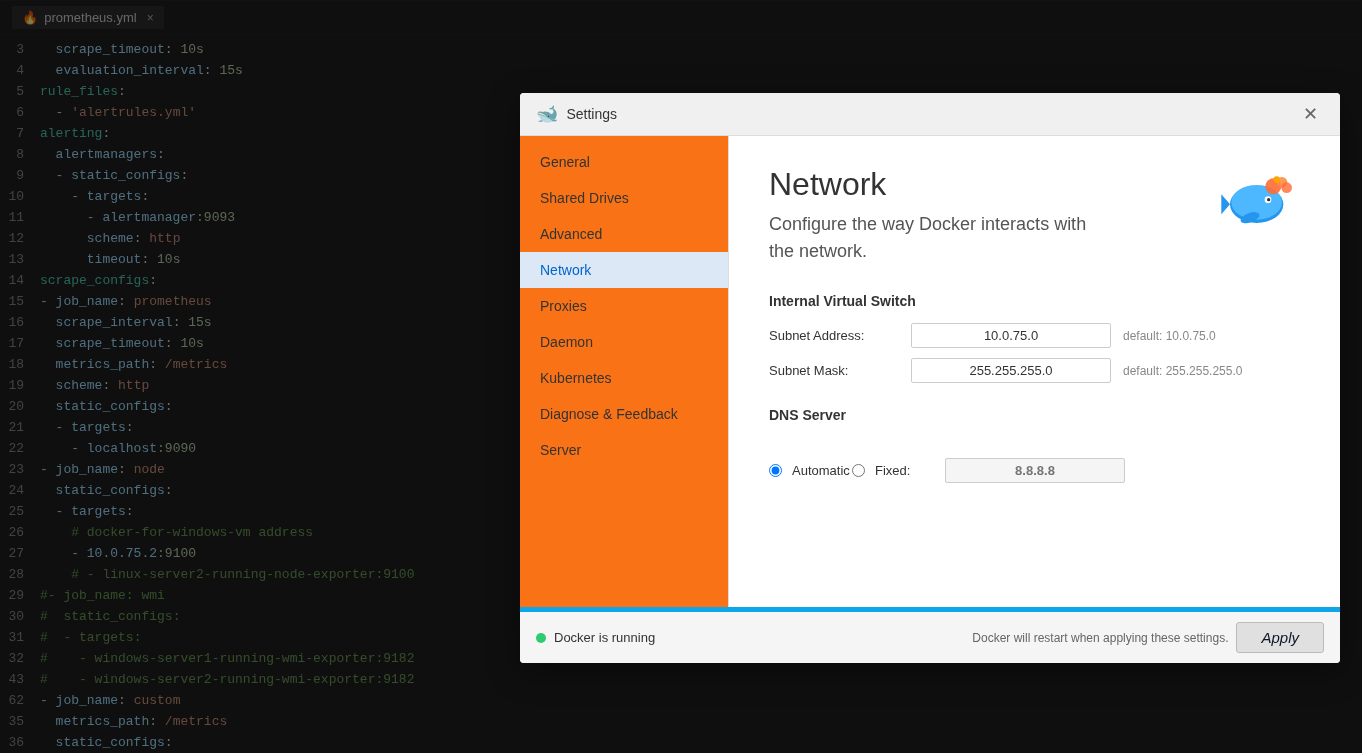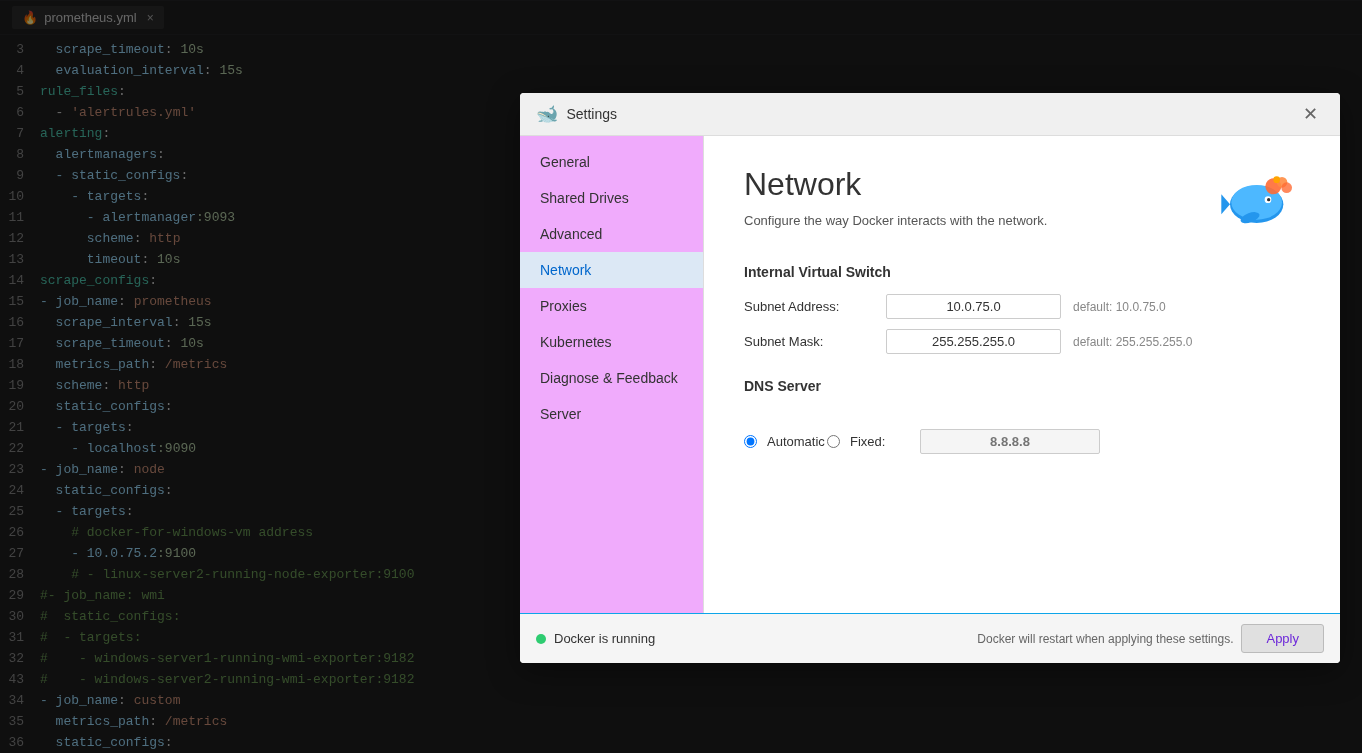--- a/index.html
+++ b/index.html
@@ -141,22 +141,22 @@
     }
 
     .modal-body {
       display: flex;
       flex: 1;
       overflow: hidden;
     }
 
     
     .settings-sidebar {
-      width: 184px;
-      background: #f0abfc;
+      width: 209px;
+      background: #f97316;
       border-right: 1px solid #ddd;
       padding: 8px 0;
     }
 
     .sidebar-item {
       padding: 10px 20px;
       font-size: 14px;
       color: #333;
       cursor: pointer;
       display: block;
@@ -185,21 +185,21 @@
     .content-title-group {}
 
     .content-title {
       font-size: 32px;
       font-weight: 300;
       color: #333;
       margin-bottom: 8px;
     }
 
     .content-subtitle {
-      font-size: 13px;
+      font-size: 18px;
       color: #555;
       max-width: 320px;
       line-height: 1.5;
     }
 
     .whale-logo {
       width: 80px;
       height: 70px;
       flex-shrink: 0;
     }
@@ -227,21 +227,21 @@
       font-size: 13px;
       color: #333;
       min-width: 130px;
     }
 
     .field-input {
       border: 1px solid #ccc;
       border-radius: 2px;
       padding: 4px 8px;
       font-size: 13px;
-      width: 175px;
+      width: 200px;
       text-align: center;
       color: #333;
       background: #fff;
     }
 
     .field-default {
       font-size: 12px;
       color: #888;
     }
 
@@ -276,21 +276,21 @@
       width: 180px;
       text-align: center;
       color: #aaa;
       background: #f5f5f5;
       font-weight: bold;
     }
 
     
     .modal-footer {
       background: #f5f5f5;
-      border-top: 1px solid #0ea5e9;
+      border-top: 5px solid #0ea5e9;
       padding: 10px 16px;
       display: flex;
       justify-content: space-between;
     }
 
     .docker-status {
       display: flex;
       align-items: center;
       gap: 8px;
       font-size: 13px;
@@ -314,23 +314,24 @@
     .restart-notice {
       font-size: 12px;
       color: #666;
     }
 
     .apply-btn {
       background: #e0e0e0;
       border: 1px solid #bbb;
       border-radius: 3px;
       padding: 6px 24px;
-      font-size: 13px;
-      color: #6d28d9;
+      font-size: 15px;
+      color: #0f172a;
       cursor: not-allowed;
+      font-style: italic;
     }
   </style>
 </head>
 <body>
 
 <div class="editor">
   <div class="editor-tab">
     <div class="editor-tab-item">
       <span>🔥</span>
       <span>prometheus.yml</span>
@@ -493,21 +494,21 @@
       </div>
       <div class="code-line">
         <span class="line-num">32</span>
         <span class="code-text c-comment">#    - windows-server1-running-wmi-exporter:9182</span>
       </div>
       <div class="code-line">
         <span class="line-num">43</span>
         <span class="code-text c-comment">#    - windows-server2-running-wmi-exporter:9182</span>
       </div>
       <div class="code-line">
-        <span class="line-num">34</span>
+        <span class="line-num">62</span>
         <span class="code-text c-key">- job_name</span>
         <span class="code-text c-indent">: </span>
         <span class="code-text c-val">custom</span>
       </div>
       <div class="code-line">
         <span class="line-num">35</span>
         <span class="code-text c-key">  metrics_path</span>
         <span class="code-text c-indent">: </span>
         <span class="code-text c-val">/metrics</span>
       </div>
@@ -531,20 +532,21 @@
     </div>
 
     <div class="modal-body">
 
       <nav class="settings-sidebar" id="settings-sidebar">
       <div class="sidebar-item">General</div>
           <div class="sidebar-item">Shared Drives</div>
           <div class="sidebar-item">Advanced</div>
           <div class="sidebar-item active">Network</div>
           <div class="sidebar-item">Proxies</div>
+          <div class="sidebar-item">Daemon</div>
           <div class="sidebar-item">Kubernetes</div>
           <div class="sidebar-item">Diagnose &amp; Feedback</div>
           <div class="sidebar-item">Server</div>
         </nav>
 
       <div class="settings-content">
         <div class="content-header">
           <div class="content-title-group">
             <h1 class="content-title">Network</h1>
             <p class="content-subtitle">Configure the way Docker interacts with the network.</p>

